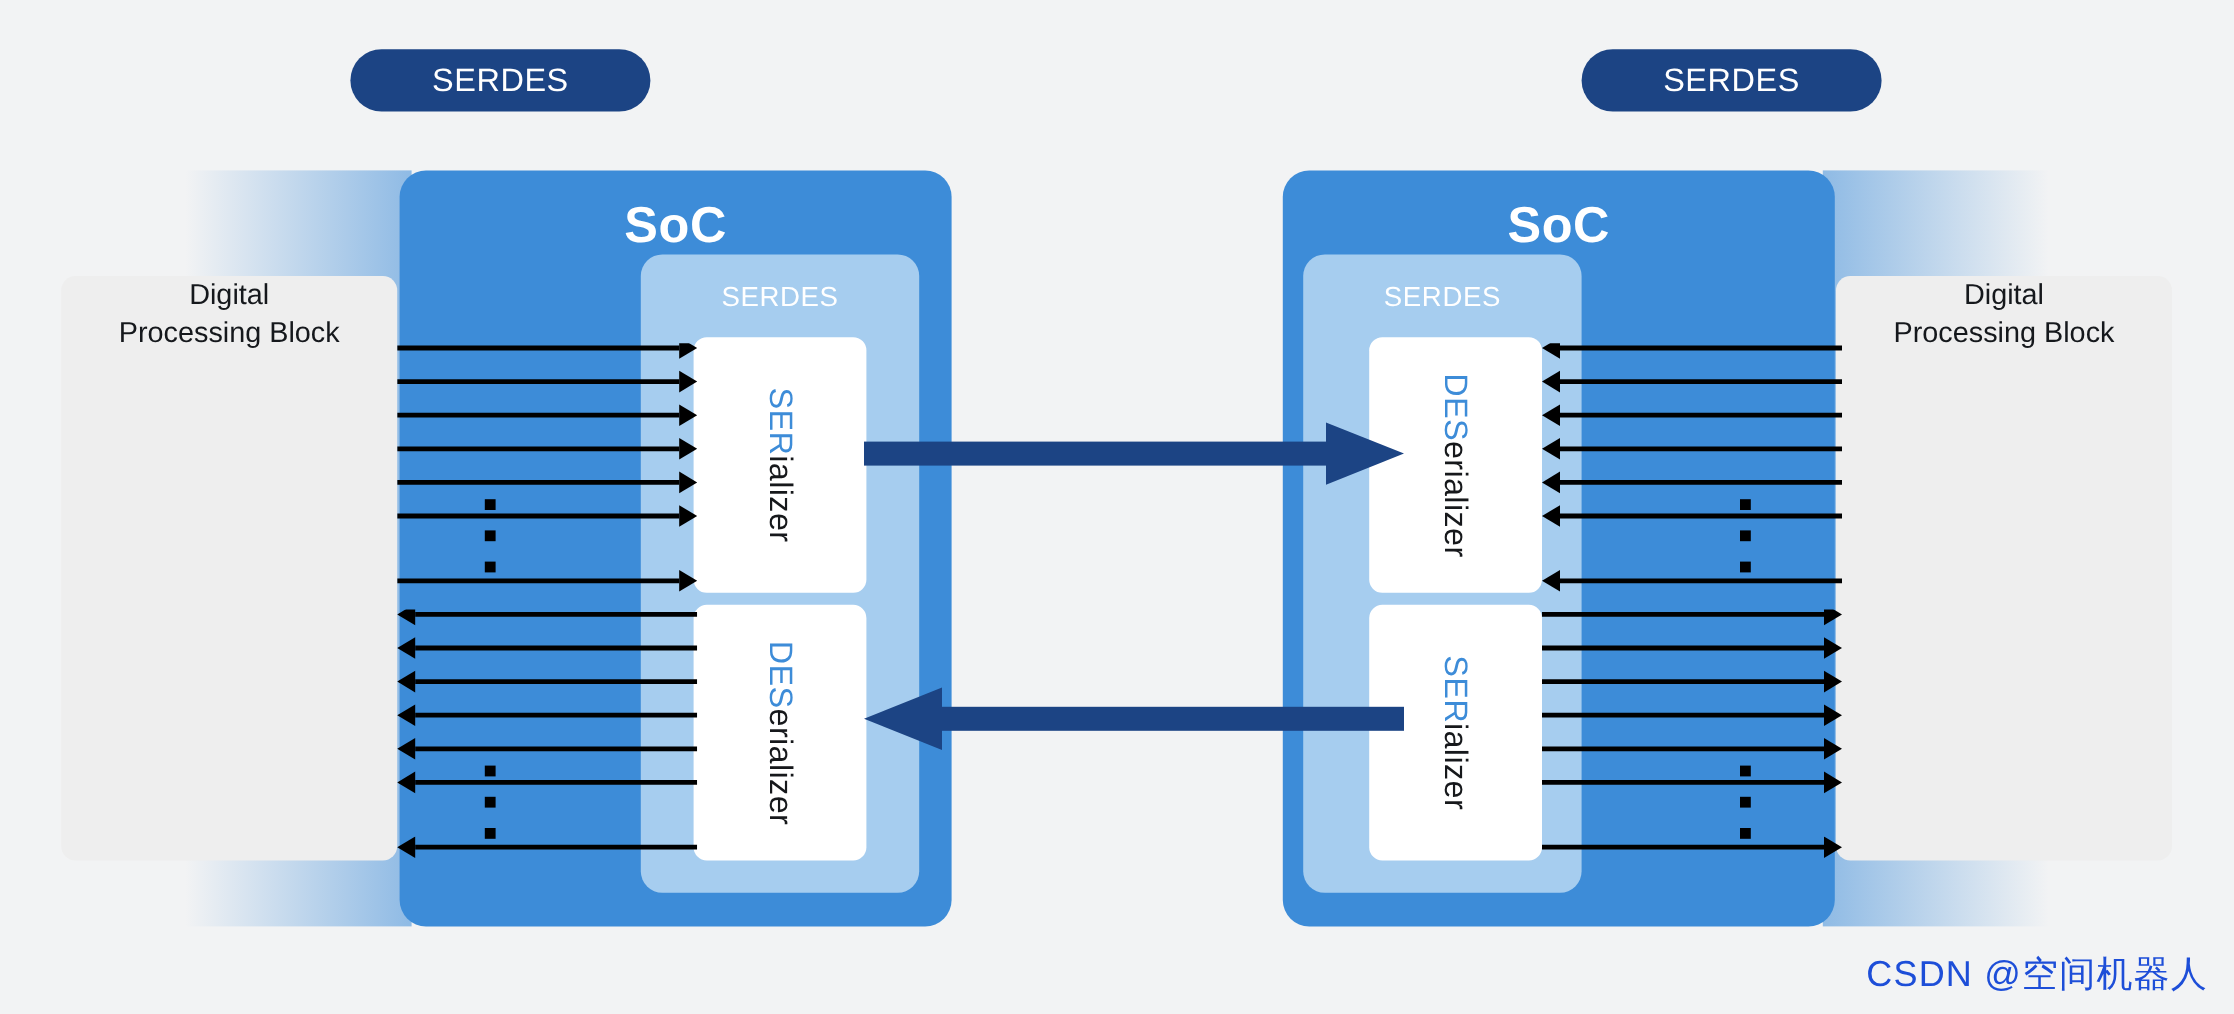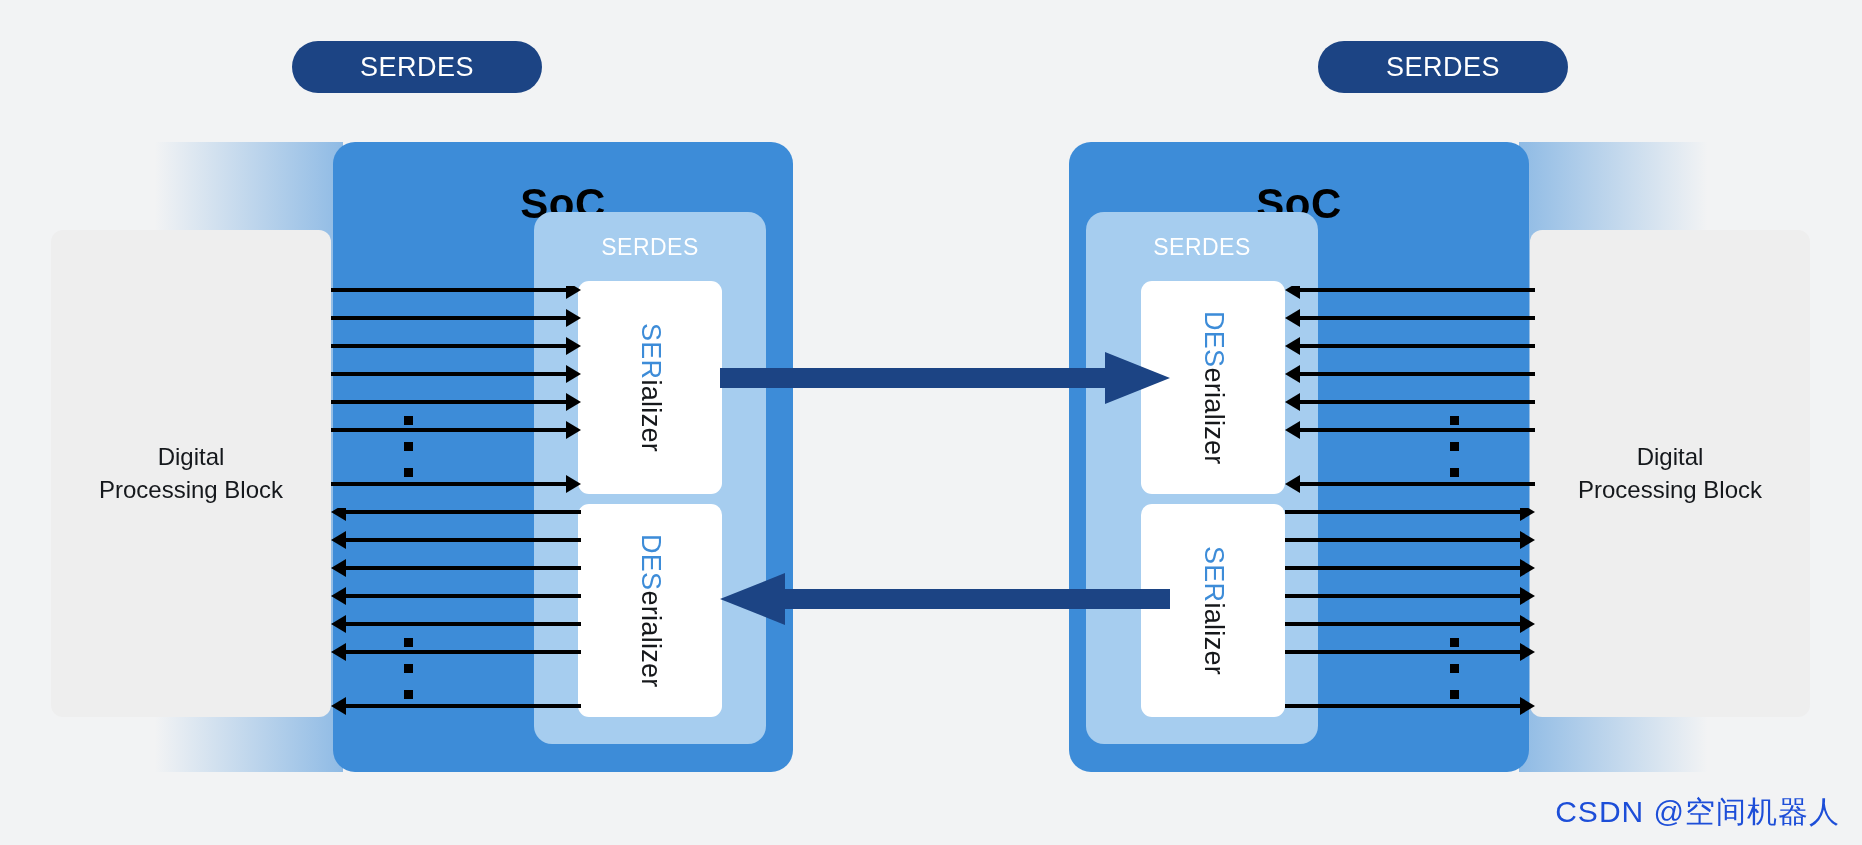--- a/index.html
+++ b/index.html
@@ -28,40 +28,40 @@
   
   .soc {
     position: absolute;
     background: #3d8cd8;
     border-radius: 22px;
     top: 142px; height: 630px;
   }
   .soc-left  { left: 333px; width: 460px; }
   .soc-right { left: 1069px; width: 460px; }
   .soc-title {
-    position: absolute; top: 38px; left: 0; right: 0;
-    text-align: center; color: #000000;
+    position: absolute; top: 22px; left: 0; right: 0;
+    text-align: center; color: #ffffff;
     font-size: 42px; font-weight: bold; letter-spacing: 0.5px;
   }
 
   
   .fade {
     position: absolute; top: 142px; height: 630px; width: 290px;
     pointer-events: none;
   }
   .fade-l { left: 53px;  background: linear-gradient(to right, #f2f3f4 0%, rgba(61,140,216,0.0) 35%, rgba(61,140,216,0.55) 100%); }
   .fade-r { left: 1519px; background: linear-gradient(to left, #f2f3f4 0%, rgba(61,140,216,0.0) 35%, rgba(61,140,216,0.55) 100%); }
 
   
   .dpb {
     position: absolute;
     top: 230px; height: 487px; width: 280px;
     background: #eeeeee;
     border-radius: 12px;
-    display: flex; align-items: center; justify-content: center;
+    display: flex; align-items: flex-start; justify-content: center;
     text-align: center;
     color: #15181c;
     font-size: 24px;
     line-height: 1.35;
   }
   .dpb-left  { left: 51px; }
   .dpb-right { left: 1530px; }
 
   
   .serdes-panel {

